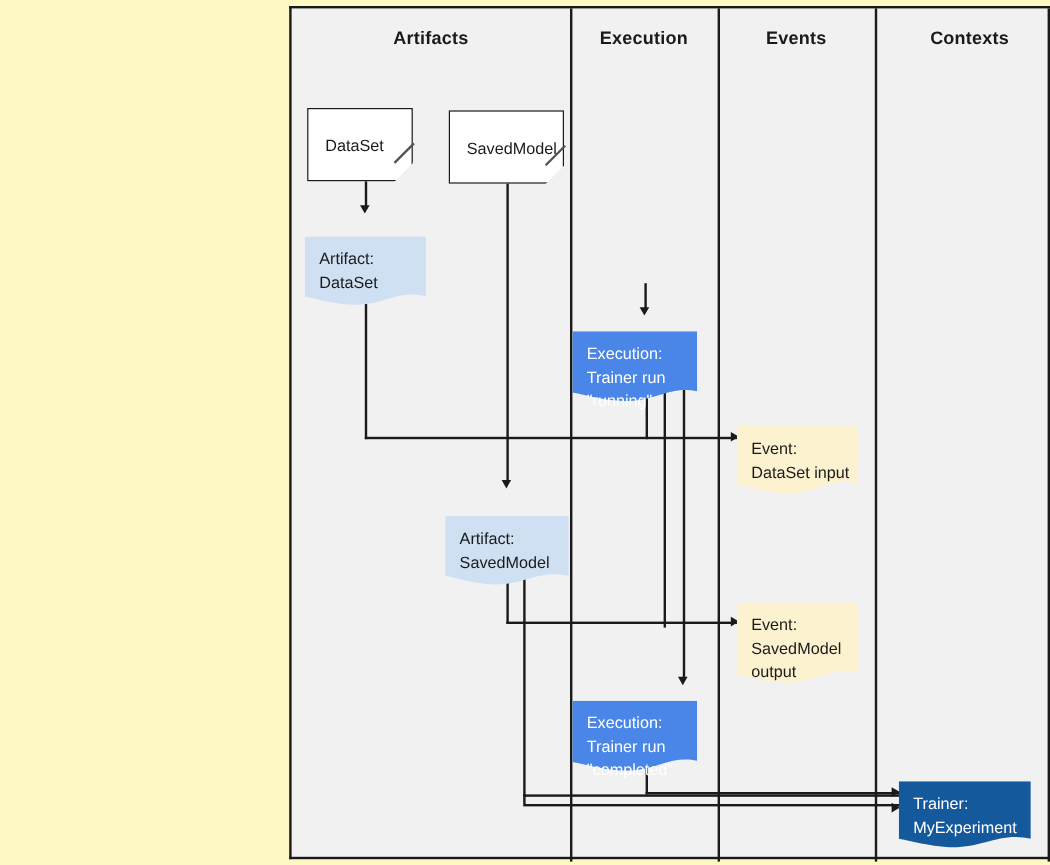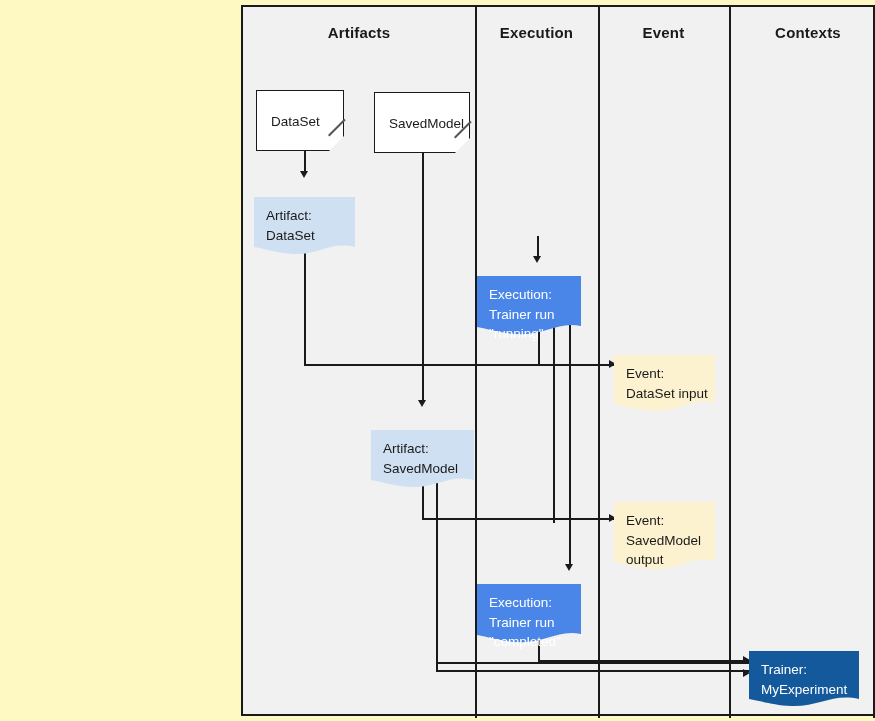--- a/index.html
+++ b/index.html
@@ -129,21 +129,21 @@
 
   <div id="board">
 
     <div class="col-divider" style="left:232px;"></div>
     <div class="col-divider" style="left:355px;"></div>
     <div class="col-divider" style="left:486px;"></div>
     <div class="col-divider" style="left:630px;"></div>
 
     <div class="col-header" style="left:0px;   width:232px;">Artifacts</div>
     <div class="col-header" style="left:232px; width:123px;">Execution</div>
-    <div class="col-header" style="left:355px; width:131px;">Event</div>
+    <div class="col-header" style="left:355px; width:131px;">Events</div>
     <div class="col-header" style="left:496px; width:138px;">Contexts</div>
 
     <div class="conn conn-v" style="left:61px;  top:144px; height:22px;"></div>
     <div class="arrow-down" style="left:57.2px; top:164px;"></div>
 
     <div class="conn conn-v" style="left:61px;  top:227px; height:132px;"></div>
     <div class="conn conn-h" style="left:61px;  top:357px; width:312px;"></div>
     <div class="arrow-right" style="left:366px; top:353.3px;"></div>
 
     <div class="conn conn-v" style="left:179px; top:145px; height:250px;"></div>

